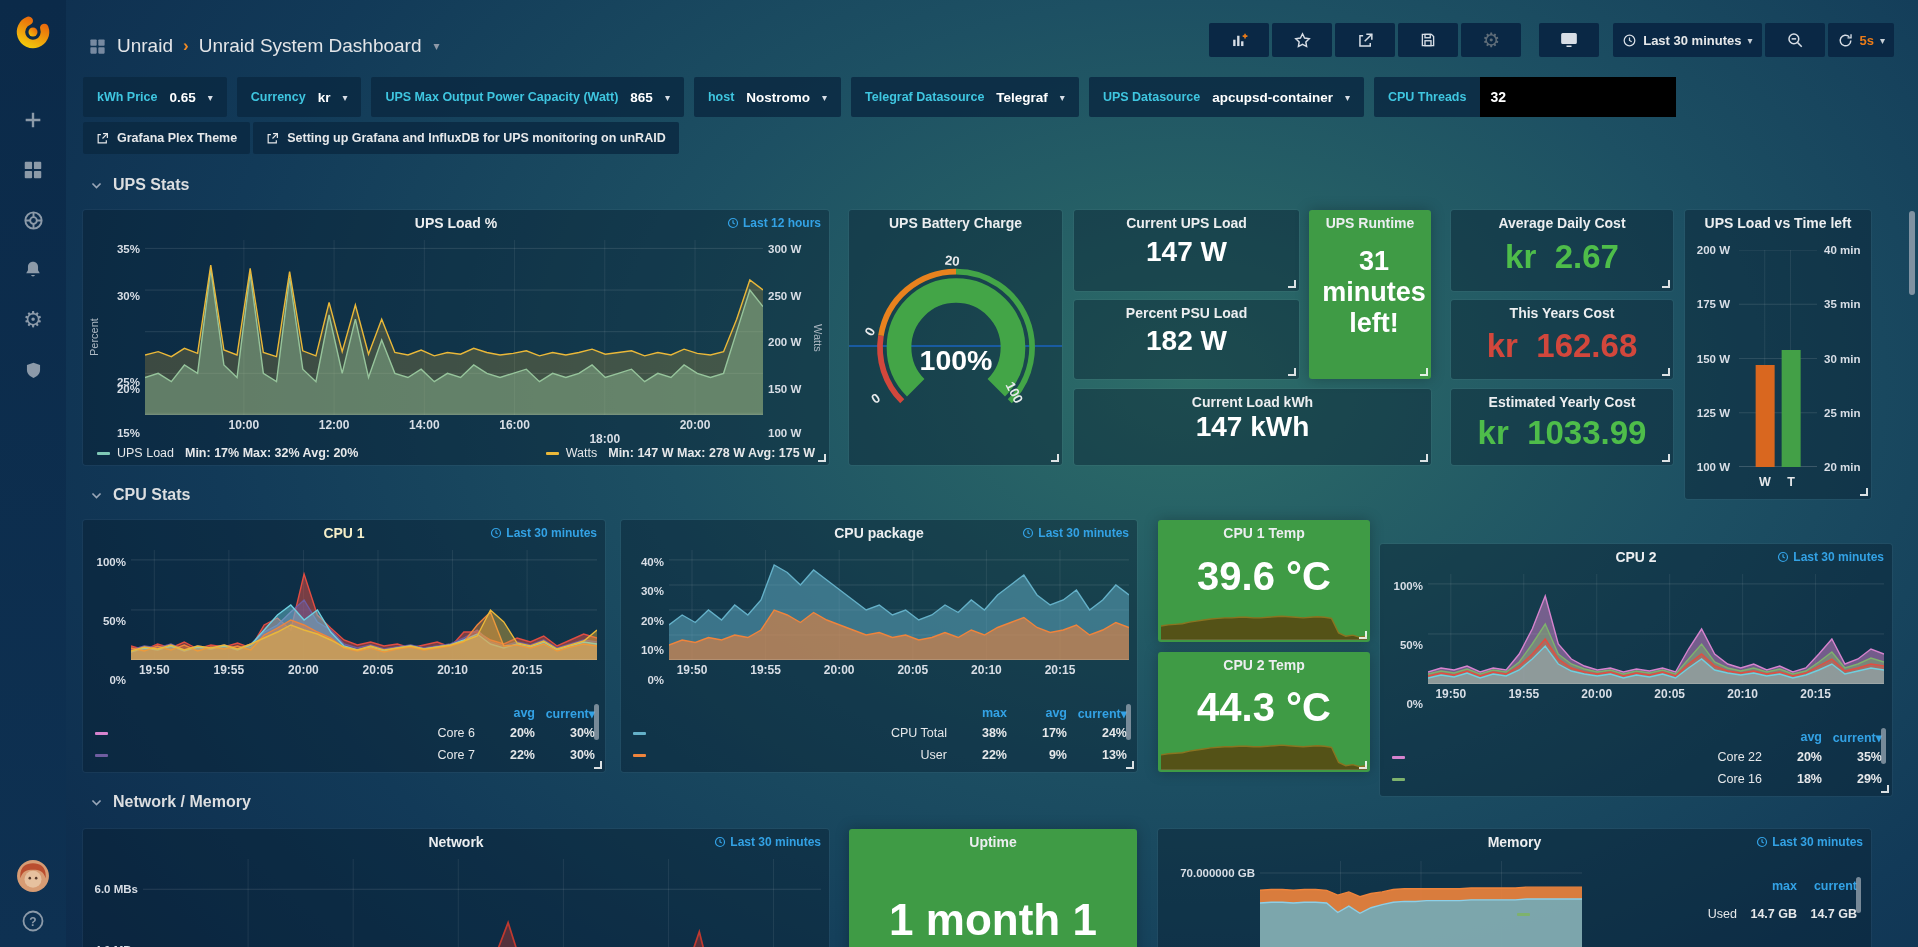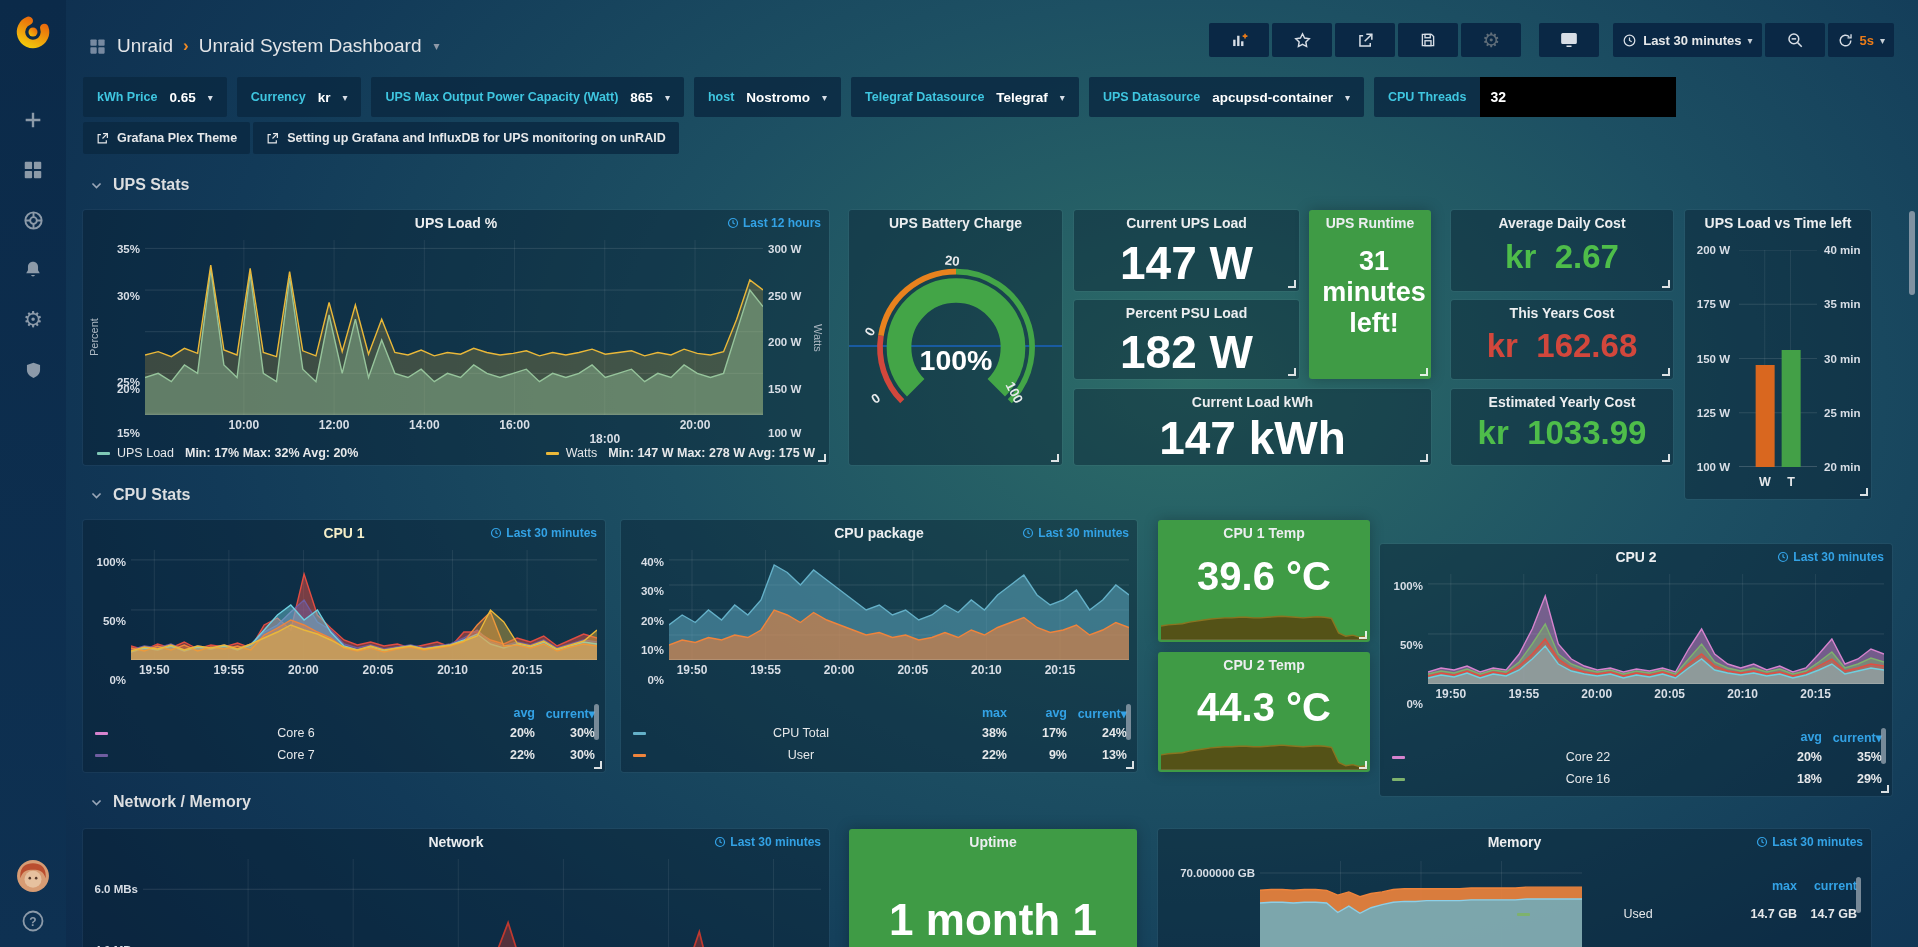--- a/index.html
+++ b/index.html
@@ -57,27 +57,27 @@
   .xaxis{position:relative;height:20px;}
   .xaxis .tick{position:absolute;top:3px;transform:translateX(-50%);font-size:12px;font-weight:bold;color:#d8dee6;}
   
   .ileg{position:absolute;left:14px;right:14px;bottom:5px;display:flex;justify-content:space-between;font-size:12.5px;color:#e6e8ea;}
   .lgroup{display:flex;align-items:center;gap:7px;white-space:nowrap;}
   .sw{display:inline-block;width:13px;height:3px;border-radius:1px;}
   .lstats{margin-left:4px;font-weight:bold;}
   .ltab{position:absolute;left:12px;right:10px;bottom:6px;}
   .lrow{display:flex;align-items:center;height:22px;font-size:12.5px;color:#e6e8ea;}
   .lrow .sw{margin-right:9px;}
-  .lname{flex:1;text-align:center;}
+  .lname{flex:1;text-align:right;}
   .lcell{width:60px;text-align:right;font-weight:bold;}
   .lhead{color:#33a2e5;height:18px;}
   .lhead .lcell{font-weight:bold;}
   .lscroll{position:absolute;right:-4px;top:0;width:5px;height:36px;background:#9aa7b3;border-radius:3px;opacity:.75;}
   
-  .statval{font-size:46px;}
+  .statval{font-size:28px;}
   .kr{font-size:33px;}
   .green{color:#4ebd4a;}
   .red{color:#d2473c;}
   
   .gline{position:absolute;left:0;right:0;top:53%;height:2px;background:#1a5fb0;opacity:.85;}
   
   .barplot{position:absolute;}
   .bar{position:absolute;bottom:0;width:24%;transform:translateX(-50%);}
   .blab{position:absolute;bottom:-22px;transform:translateX(-50%);font-size:12.5px;font-weight:bold;color:#e6e8ea;}
   

